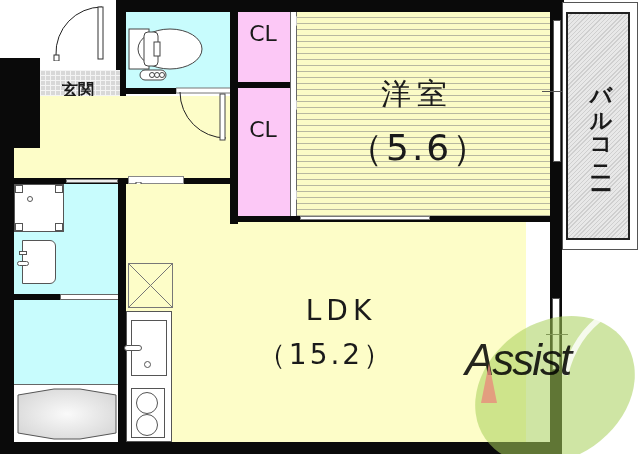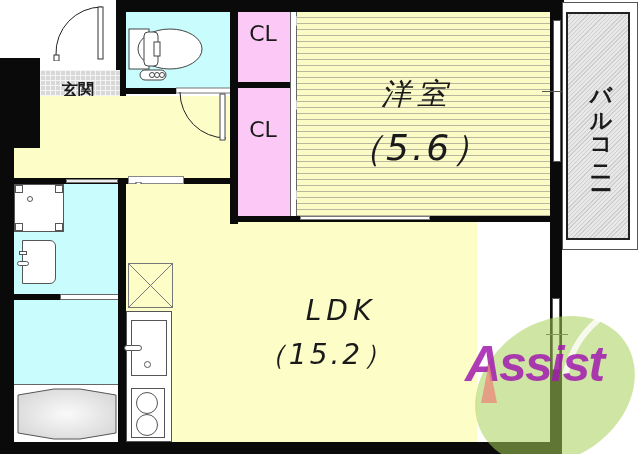--- a/index.html
+++ b/index.html
@@ -6,21 +6,20 @@
   body { width: 640px; height: 454px; position: relative; overflow: hidden; font-family: "DejaVu Sans", sans-serif; }
   .abs { position: absolute; box-sizing: border-box; }
   .wall { background: #0a0a0a; }
   .yellow { background: #fdfdc8; }
   .blue { background: #c8fcfd; }
   .pink { background: #fcc8f6; }
   .label { position: absolute; color: #1a1a1a; text-align: center; white-space: nowrap; }
   .lined {
     background-color: #fbfbc6;
     background-image: repeating-linear-gradient(to bottom, #fbfbc6 0px, #fbfbc6 5px, #b8b8a0 5px, #b8b8a0 6px);
-    font-style: italic;
   }
   .balc {
     background-color: #e6e6e6;
     background-image: repeating-linear-gradient(135deg, #e8e8e8 0px, #e8e8e8 2px, #cfcfcf 2px, #cfcfcf 3px);
   }
   .tile {
     background-color: #d8d8d8;
     background-image:
       linear-gradient(to right, #f4f4f4 1px, transparent 1px),
       linear-gradient(to bottom, #f4f4f4 1px, transparent 1px);
@@ -114,21 +113,21 @@
             <stop offset="100%" stop-color="#d8d8d8"></stop>
           </radialGradient>
         </defs>
         <path d="M4 10 L40 4 L66 4 L102 10 L102 48 L66 54 L40 54 L4 48 Z" fill="url(#tubg)" stroke="#555"></path>
       </svg>
     </div>
   </div>
 
   <div class="abs wall" style="left:118px;top:180px;width:8px;height:262px;"></div>
 
-  <div class="abs yellow" style="left:126px;top:184px;width:351px;height:258px;font-style:italic;">
+  <div class="abs yellow" style="left:126px;top:184px;width:400px;height:258px;">
     <div class="label" style="left:160px;top:110px;width:110px;font-size:28px;letter-spacing:5px;">LDK</div>
     <div class="label" style="left:120px;top:152px;width:160px;font-size:28px;letter-spacing:3px;">（15.2）</div>
   </div>
 
   <div class="abs" style="left:128px;top:263px;width:45px;height:45px;border:1px solid #777;background:#fdfdc8;">
     <svg width="43" height="43" viewBox="0 0 43 43">
       <line x1="0" y1="0" x2="43" y2="43" stroke="#777"></line>
       <line x1="43" y1="0" x2="0" y2="43" stroke="#777"></line>
     </svg>
   </div>
@@ -173,15 +172,15 @@
   <div class="abs balc" style="left:566px;top:12px;width:64px;height:228px;border:2px solid #222;">
     <div class="label vtext" style="left:18px;top:56px;font-size:22px;font-weight:bold;">バルコニー</div>
   </div>
 </div>
 
 <div class="abs" style="left:455px;top:295px;width:185px;height:159px;">
   <svg width="185" height="159" viewBox="0 0 185 159">
     <ellipse cx="100" cy="95" rx="85" ry="68" transform="rotate(-35 100 95)" fill="#a8cf5a" opacity="0.55"></ellipse>
     <path d="M150 20 Q120 40 110 80" stroke="#ffffff" stroke-width="6" fill="none" opacity="0.8"></path>
   </svg>
-  <div class="abs" style="left:10px;top:40px;font-family:'Liberation Sans',sans-serif;font-weight:bold;font-style:italic;font-size:50px;color:#a21caf;opacity:0.85;letter-spacing:-2px;">Assist</div>
+  <div class="abs" style="left:10px;top:40px;font-family:'Liberation Sans',sans-serif;font-weight:normal;font-style:italic;font-size:44px;color:#000000;opacity:0.85;letter-spacing:-2px;">Assist</div>
   <div class="abs" style="left:26px;top:68px;width:0;height:0;border-left:8px solid transparent;border-bottom:40px solid #e88c7c;border-right:8px solid transparent;opacity:0.8;"></div>
 </div>
 
 </body></html>

